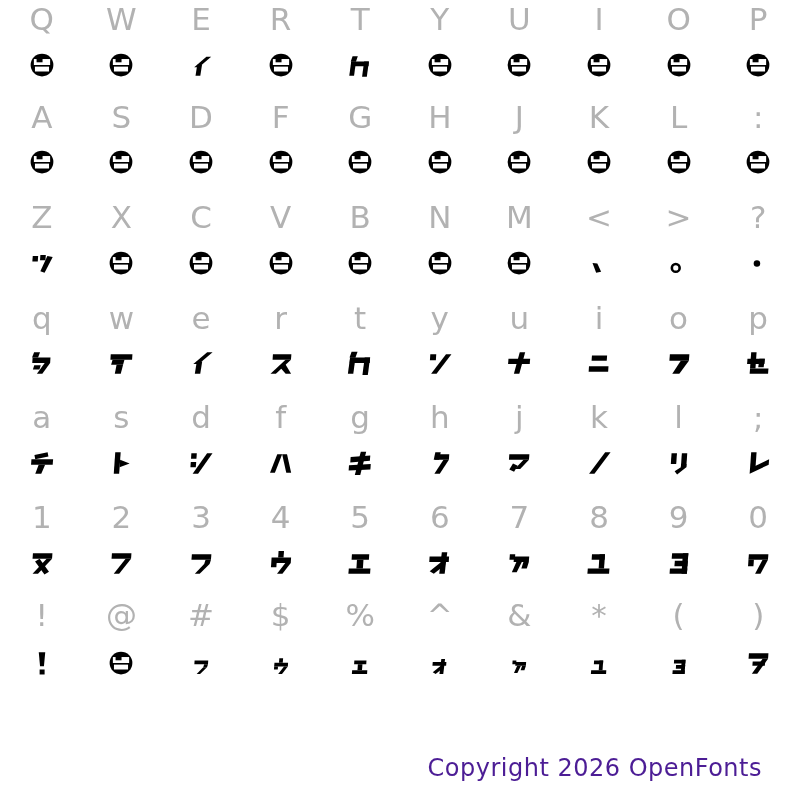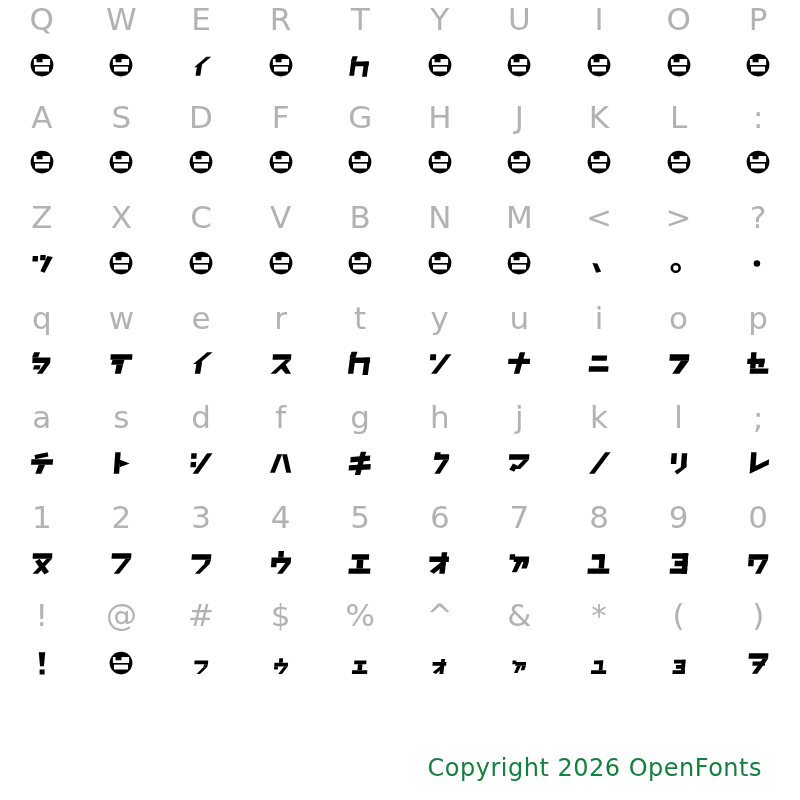--- a/index.html
+++ b/index.html
@@ -7,21 +7,21 @@
        font-family:"DejaVu Sans","Liberation Sans",sans-serif;}
   .sheet{position:absolute;inset:0;background:#fff;}
   .row{position:absolute;left:2px;right:2px;display:grid;
        grid-template-columns:repeat(10,1fr);justify-items:center;align-items:center;}
   .row.keys{height:38px;}
   .row.glyphs{height:26px;}
   .key{font-size:31px;line-height:38px;color:#b2b2b2;white-space:pre;}
   .cell{width:26px;height:26px;display:flex;align-items:center;justify-content:center;}
   .cell svg{display:block;}
   .copyright{position:absolute;top:753px;right:38px;font-size:24px;line-height:30px;
-             color:#15803d;letter-spacing:0.5px;}
+             color:#4c1d95;letter-spacing:0.5px;}
 </style>
 </head>
 <body>
 
 <div class="sheet">
   <div id="grid">
       <div class="row keys" style="top: 0px;">
         <span class="key">Q</span>
         <span class="key">W</span>
         <span class="key">E</span>

